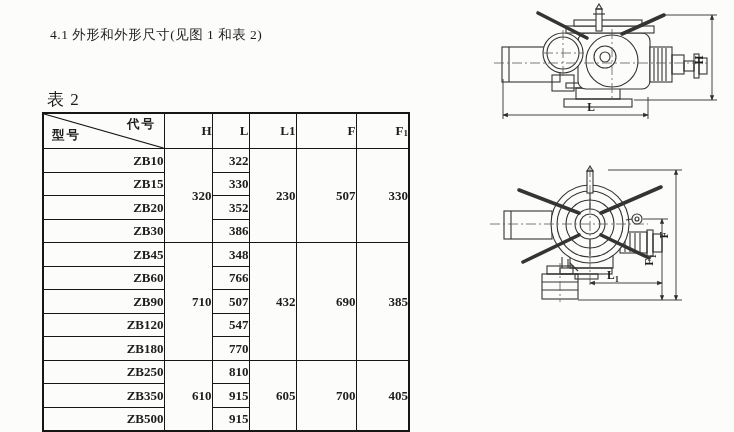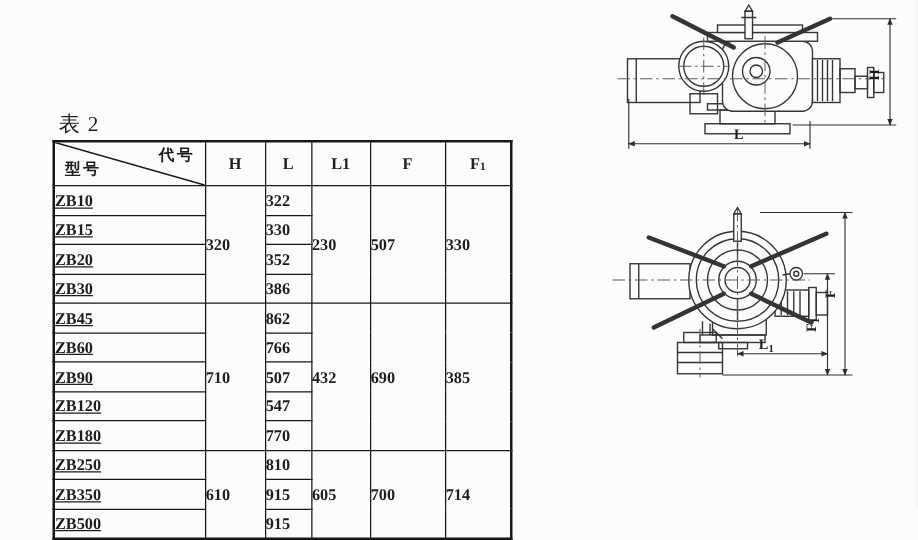--- a/index.html
+++ b/index.html
@@ -16,44 +16,45 @@
   .caption{position:absolute;left:47px;top:88px;font-size:17px;letter-spacing:1px;}
   table.dims{
     position:absolute;left:42px;top:112px;width:366px;
     border-collapse:collapse;table-layout:fixed;
     border:2px solid var(--border);
   }
   table.dims th,table.dims td{
     border:1px solid var(--border);font-size:13px;font-weight:bold;
     padding:0;line-height:1;color:var(--ink);
   }
-  table.dims thead th{height:34px;text-align:center;}
+  table.dims thead th{height:34px;text-align:right;}
   table.dims tbody td{height:22.5px;}
-  td.model{text-align:left;padding-left:7px;text-decoration:underline;}
-  td.num,th.num{text-align:left;}
+  td.model{text-align:right;padding-left:7px;}
+  td.num,th.num{text-align:right;}
   .sub{font-size:9px;vertical-align:-1px;}
   th.corner{position:relative;padding:0;}
   th.corner svg{position:absolute;inset:0;width:100%;height:100%;}
   .corner-row{position:absolute;left:8px;top:15px;font-size:12.5px;font-weight:bold;letter-spacing:2px;}
   .corner-col{position:absolute;left:83px;top:4px;font-size:12.5px;font-weight:bold;letter-spacing:2px;}
   .fig{position:absolute;}
   .fig svg{display:block;}
   .fig .sh{stroke:var(--line);stroke-width:1.1;fill:none;}
   .fig .shf{stroke:var(--line);stroke-width:1.1;fill:var(--paper);}
   .fig .bar{stroke:var(--line);stroke-width:3.6;stroke-linecap:round;fill:none;}
   .fig .cl{stroke:var(--centerline);stroke-width:.8;fill:none;stroke-dasharray:10 3 2 3;}
   .fig .dl{stroke:var(--dim);stroke-width:.9;fill:none;}
   .fig text{font-family:"Liberation Serif","DejaVu Serif",serif;font-size:11.5px;font-weight:700;fill:var(--ink);}
   .fig .tsub{font-size:8.5px;}
 </style>
 </head>
 <body>
 
 <div class="page">
 
+  <div class="heading">4.1 外形和外形尺寸(见图 1 和表 2)</div>
   <div class="caption">表 2</div>
 
   <table class="dims">
     <colgroup>
       <col style="width:121px">
         <col style="width:48px">
         <col style="width:37px">
       <col style="width:47px">
         <col style="width:60px">
         <col style="width:53px">
@@ -93,21 +94,21 @@
         <td class="num">352</td>
       </tr>
       <tr>
         <td class="model">ZB30</td>
         <td class="num">386</td>
       </tr>
 
       <tr>
         <td class="model">ZB45</td>
         <td class="num" rowspan="5">710</td>
-        <td class="num">862</td>
+        <td class="num">348</td>
         <td class="num" rowspan="5">432</td>
         <td class="num" rowspan="5">690</td>
         <td class="num" rowspan="5">385</td>
       </tr>
       <tr>
         <td class="model">ZB60</td>
         <td class="num">766</td>
       </tr>
       <tr>
         <td class="model">ZB90</td>
@@ -121,21 +122,21 @@
         <td class="model">ZB180</td>
         <td class="num">770</td>
       </tr>
 
       <tr>
         <td class="model">ZB250</td>
         <td class="num" rowspan="3">610</td>
         <td class="num">810</td>
         <td class="num" rowspan="3">605</td>
         <td class="num" rowspan="3">700</td>
-        <td class="num" rowspan="3">714</td>
+        <td class="num" rowspan="3">405</td>
       </tr>
       <tr>
         <td class="model">ZB350</td>
         <td class="num">915</td>
       </tr>
       <tr>
         <td class="model">ZB500</td>
         <td class="num">915</td>
       </tr>
     </tbody>

